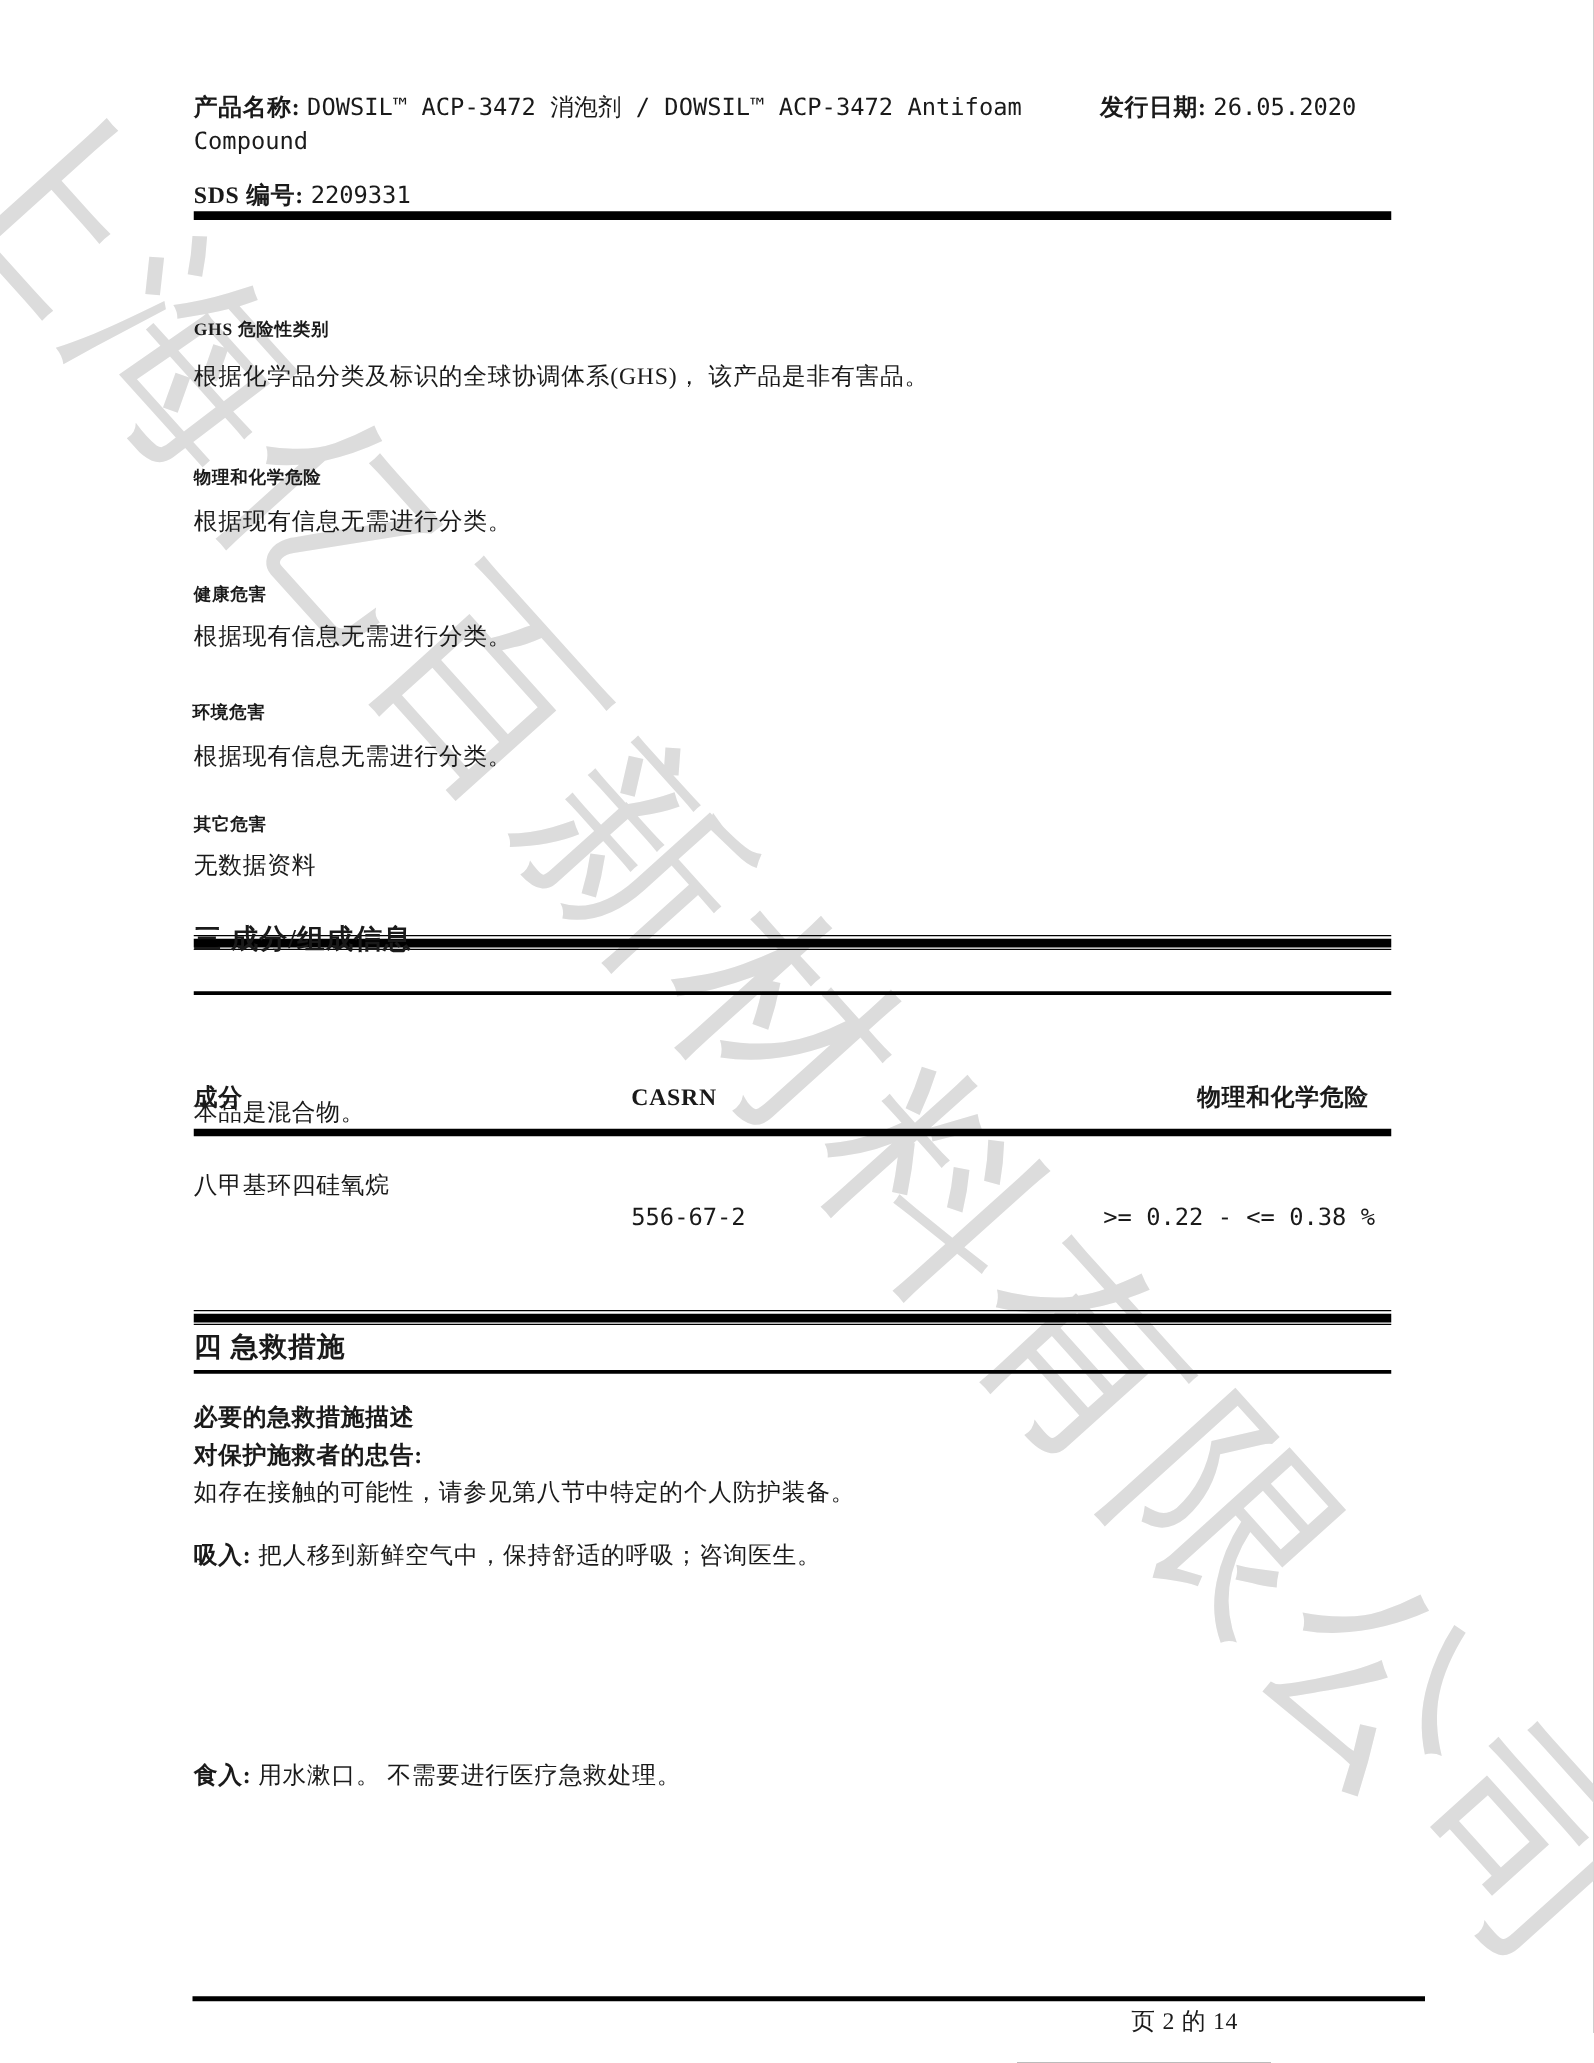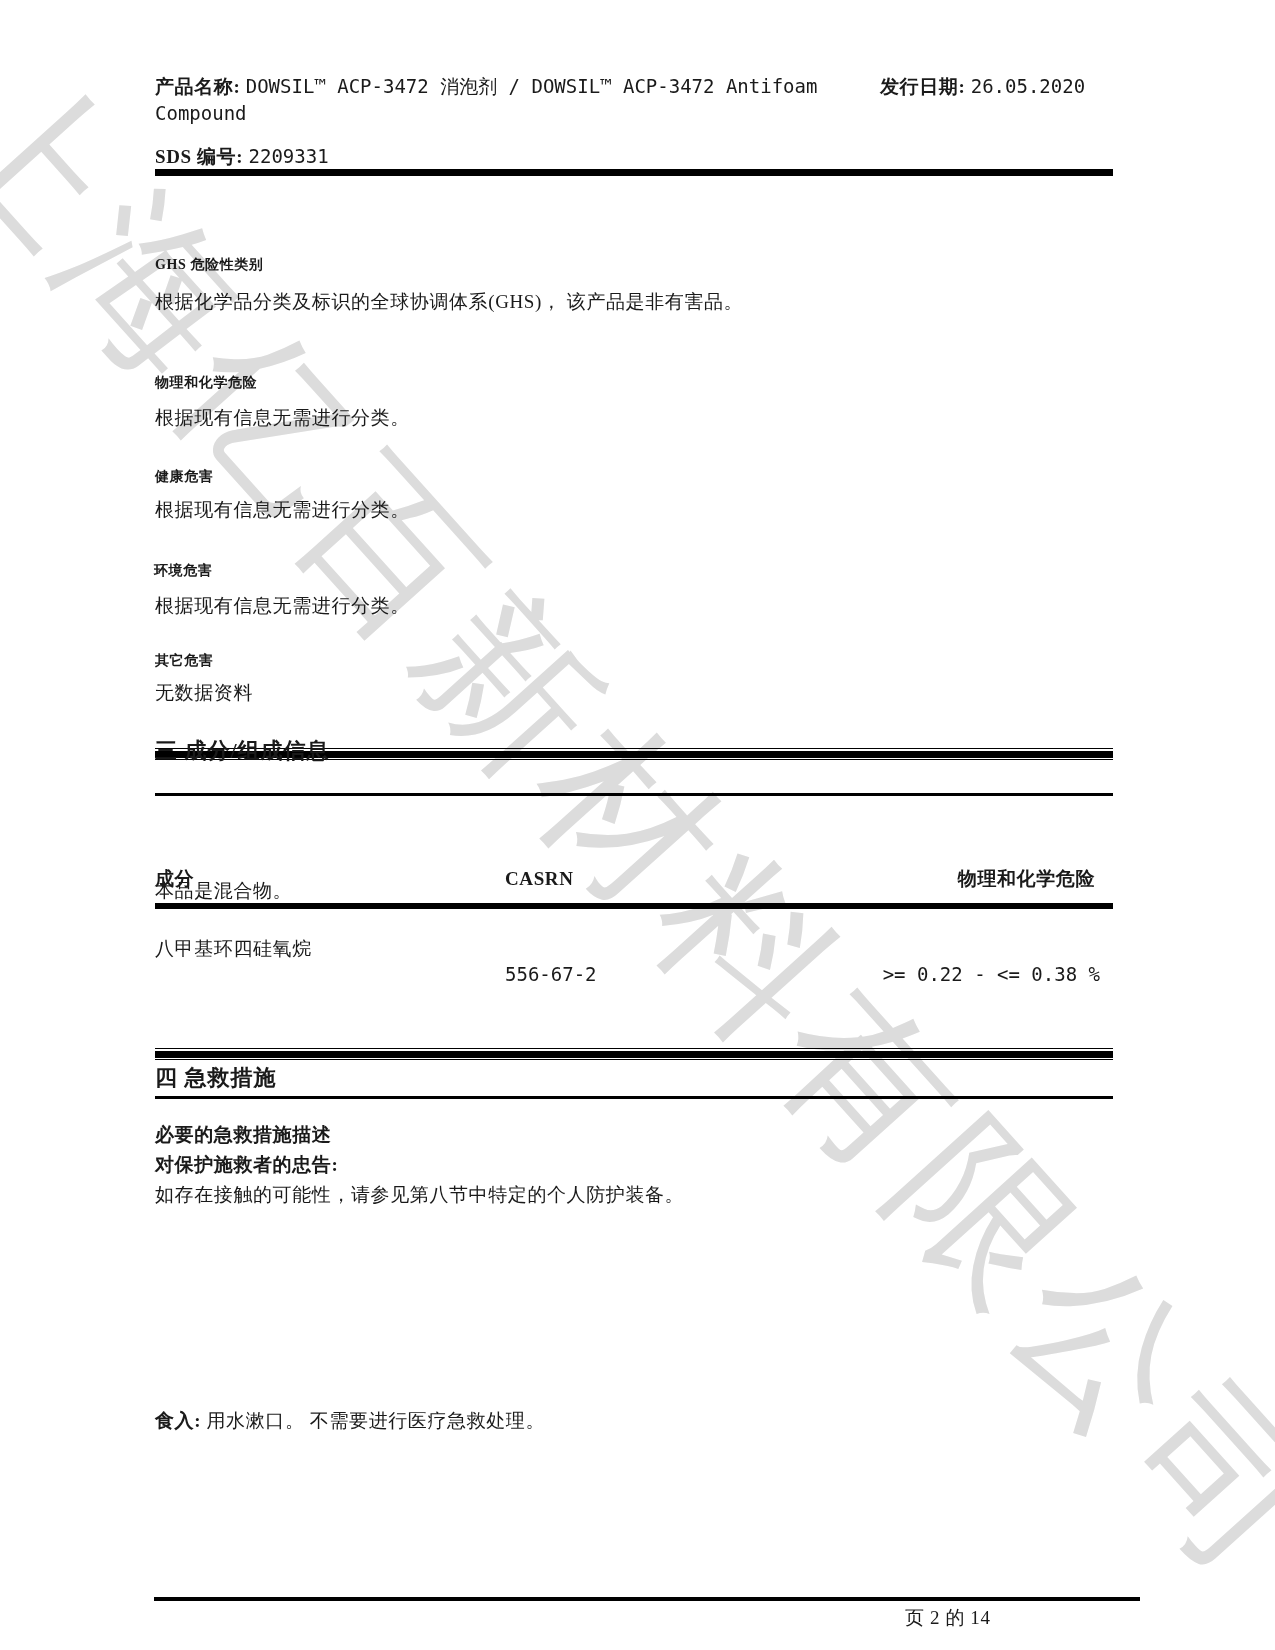--- a/index.html
+++ b/index.html
@@ -96,20 +96,24 @@
         <div class="l2"></div>
         <div class="l3"></div>
     </div>
     <div class="sectitle" style="top:1063px;">四 急救措施</div>
     <div class="rule" style="left:155px;top:1096px;width:958px;height:3px;"></div>
 
     <div class="t b" style="left:155px;top:1120px;">必要的急救措施描述</div>
     <div class="t b" style="left:155px;top:1150px;">对保护施救者的忠告:</div>
     <div class="t" style="left:155px;top:1180px;">如存在接触的可能性，请参见第八节中特定的个人防护装备。</div>
 
+    <div class="t" style="left:155px;top:1230px;width:958px;">
+      <span class="b">吸入:</span>
+      <span>把人移到新鲜空气中，保持舒适的呼吸；咨询医生。</span>
+    </div>
     <div class="t" style="left:155px;top:1406px;width:958px;">
       <span class="b">食入:</span>
       <span>用水漱口。 不需要进行医疗急救处理。</span>
     </div>
 
     <div class="rule" style="left:154px;top:1597px;width:986px;height:4px;"></div>
     <div class="t" style="left:905px;top:1603px;">页 2 的 14</div>
 
   </div>
 </div>

